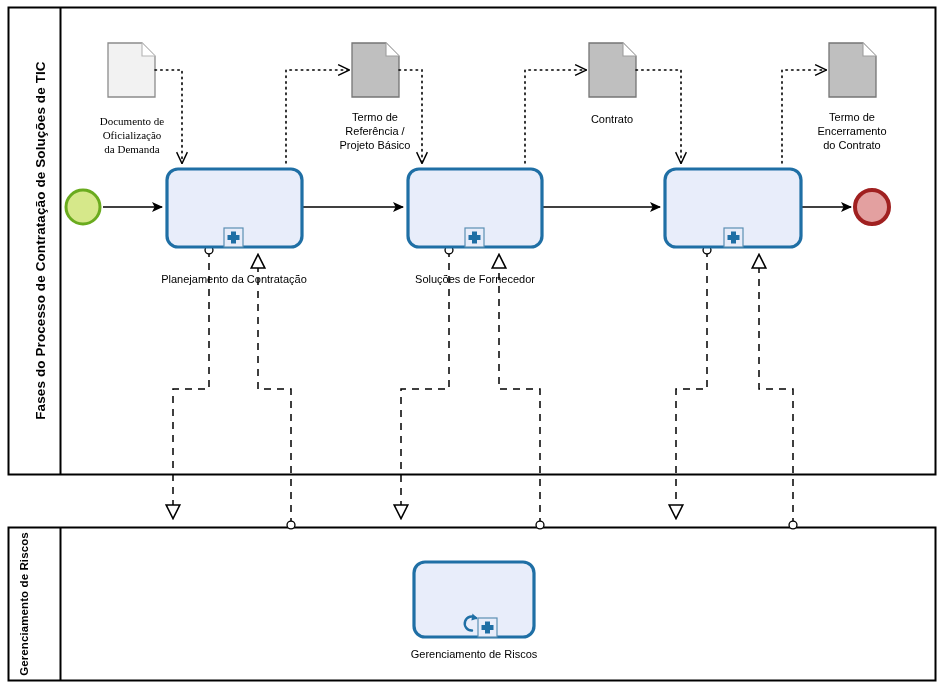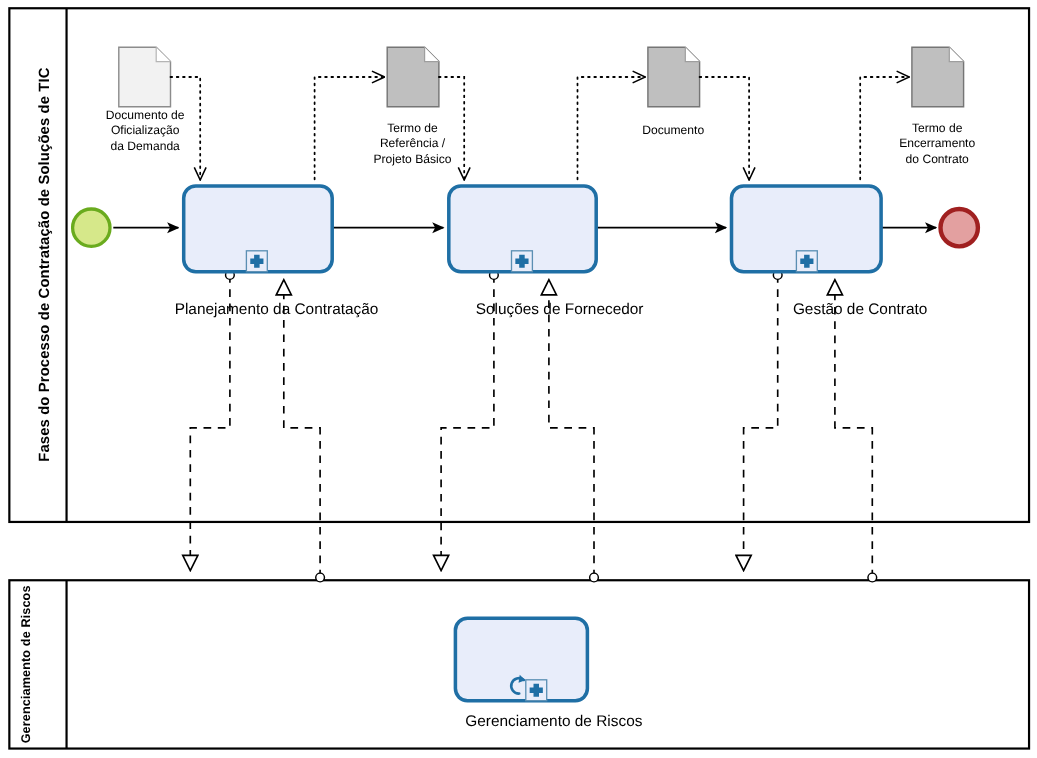--- a/index.html
+++ b/index.html
@@ -33,22 +33,21 @@
     text-align: center;
   }
   .node-label {
     position: absolute;
     text-align: center;
     color: #000000;
     line-height: 1.28;
     white-space: pre-line;
   }
   .task-label {
-    font-size: 14px;
-    text-align: right;
+    font-size: 11px;
   }
   .doc-label {
     font-size: 11px;
   }
   .lane-title-top {
     font-size: 13.5px;
     letter-spacing: 0.1px;
   }
   .lane-title-bottom {
     font-size: 11.5px;
@@ -177,35 +176,34 @@
       </g>
       <rect x="478" y="618" width="19" height="19" fill="#E8EDFA" stroke="#5B8FB3" stroke-width="1.2"></rect>
       <path d="M485,621.5 h5 v3.5 h3.5 v5 h-3.5 v3.5 h-5 v-3.5 h-3.5 v-5 h3.5 z" fill="#1F6FA5"></path>
     </g>
   </svg>
 
   <div class="lane-title lane-title-top" style="left:-190px; top:233px; width:460px; transform:rotate(-90deg);">Fases do Processo de Contratação de Soluções de TIC</div>
 
   <div class="lane-title lane-title-bottom" style="left:-56px; top:598px; width:160px; transform:rotate(-90deg);">Gerenciamento de Riscos</div>
 
-  <div class="node-label doc-label" style="left:57px; top:98px; width:150px;">Documento de
+  <div class="node-label doc-label" style="left:57px; top:114px; width:150px;font-family:Liberation Serif, serif;">Documento de
 Oficialização
 da Demanda</div>
 
   <div class="node-label doc-label" style="left:300px; top:110px; width:150px;">Termo de
 Referência /
 Projeto Básico</div>
 
-  <div class="node-label doc-label" style="left:537px; top:112px; width:150px;">Documento</div>
+  <div class="node-label doc-label" style="left:537px; top:112px; width:150px;">Contrato</div>
 
   <div class="node-label doc-label" style="left:777px; top:110px; width:150px;">Termo de
 Encerramento
 do Contrato</div>
 
   <div class="node-label task-label" style="left:124px; top:272px; width:220px;">Planejamento da Contratação</div>
 
   <div class="node-label task-label" style="left:365px; top:272px; width:220px;">Soluções de Fornecedor</div>
 
-  <div class="node-label task-label" style="left:623px; top:272px; width:220px;">Gestão de Contrato</div>
 
   <div class="node-label task-label" style="left:364px; top:647px; width:220px;">Gerenciamento de Riscos</div>
 
 </div>
 
 </body></html>

